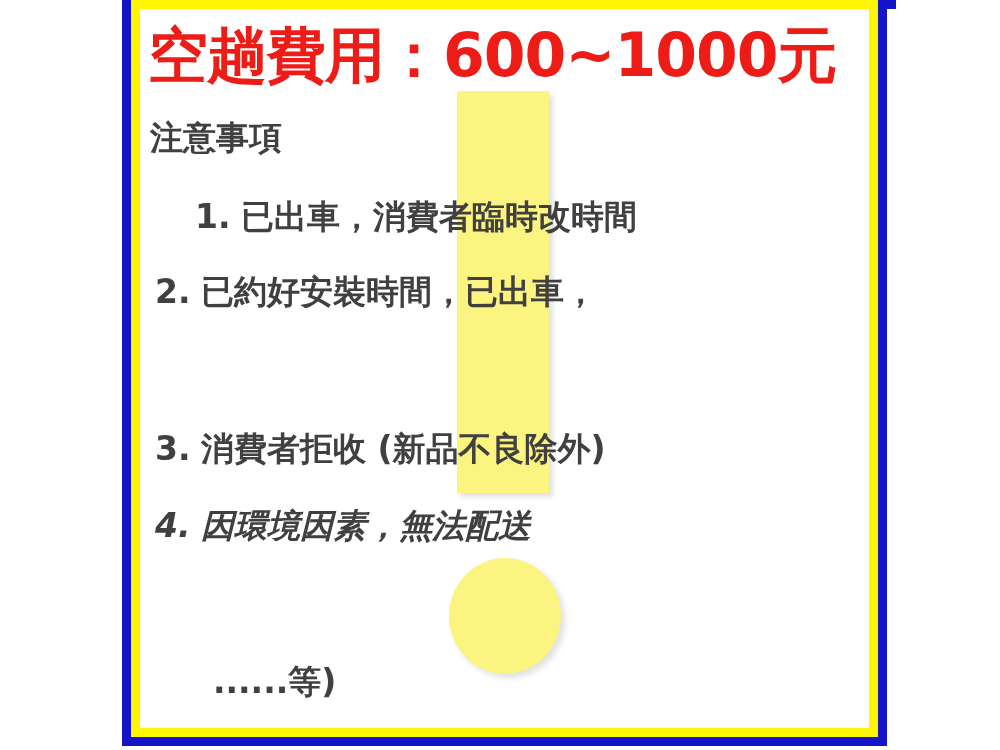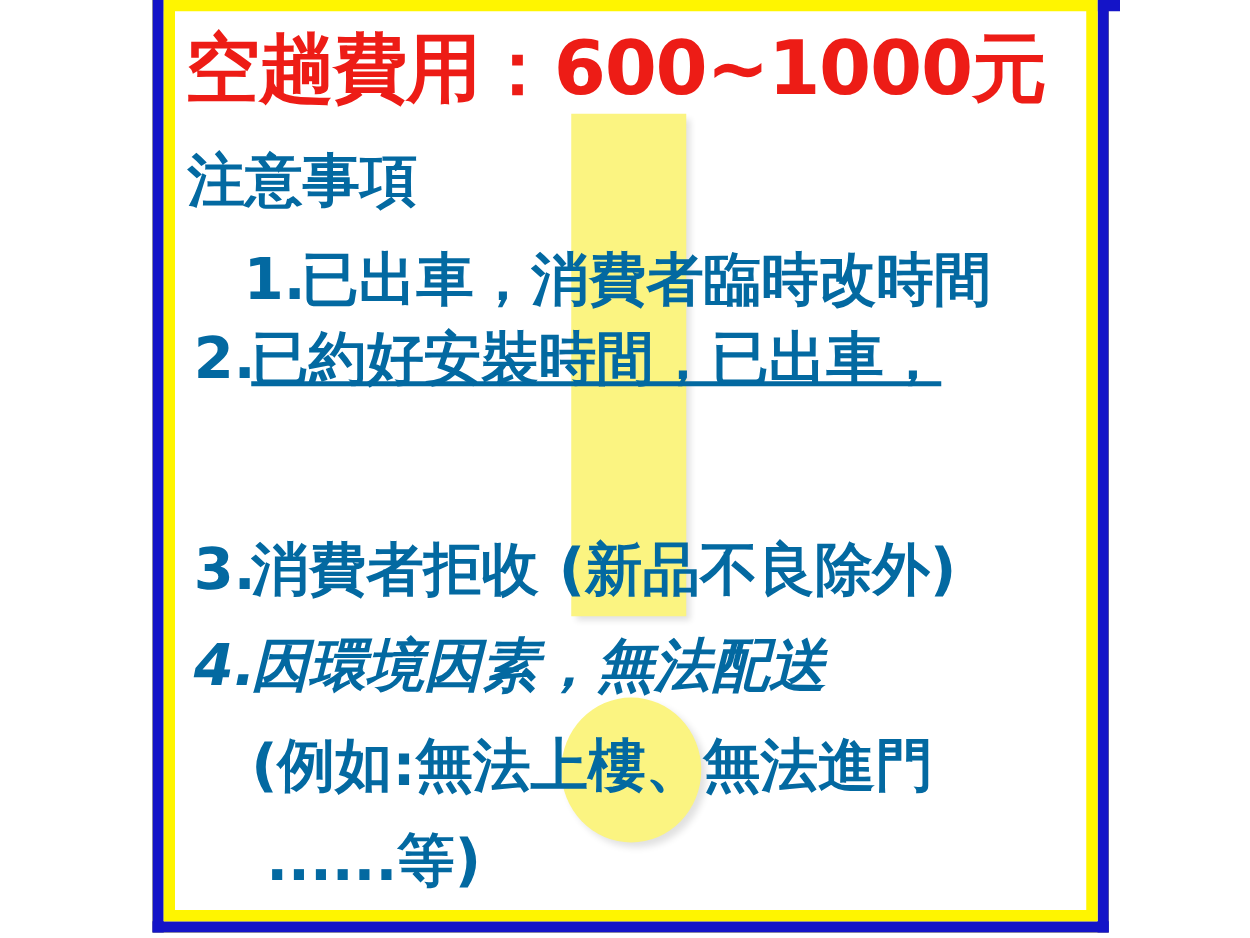--- a/index.html
+++ b/index.html
@@ -81,22 +81,22 @@
     white-space: pre;
     line-height: 1;
     font-weight: 700;
   }
   .title {
     color: #ed1c16;
     font-size: 60px;
     letter-spacing: -1px;
   }
   .blue {
-    color: #0369a1;
-    font-size: 46px;
+    color: #404040;
+    font-size: 33px;
   }
   .num {
     display: inline-block;
     width: 46px;
     font-weight: 700;
   }
 </style>
 </head>
 <body>
 
@@ -109,21 +109,20 @@
 <div id="highlight-ellipse"></div>
 
 <div id="text-layer">
 
   <div class="line title" style="left:148px; top:25px;">空趟費用：600~1000元</div>
 
   <div class="line blue" style="left:150px; top:121px;">注意事項</div>
 
   <div class="line blue" style="left:155px; top:200px;margin-left:40px;"><span class="num">1.</span><span>已出車，消費者臨時改時間</span></div>
 
-  <div class="line blue" style="left:155px; top:263px;text-decoration:underline;"><span class="num">2.</span><span>已約好安裝時間，已出車，</span></div>
+  <div class="line blue" style="left:155px; top:275px;"><span class="num">2.</span><span>已約好安裝時間，已出車，</span></div>
 
   <div class="line blue" style="left:155px; top:432px;"><span class="num">3.</span><span>消費者拒收 (新品不良除外)</span></div>
 
   <div class="line blue" style="left:155px; top:509px;font-style:italic;"><span class="num">4.</span><span>因環境因素，無法配送</span></div>
-  <div class="line blue" style="left:201px; top:589px;">(例如:無法上樓、無法進門</div>
   <div class="line blue" style="left:213px; top:665px;">......等)</div>
 
 </div>
 
 </body></html>

